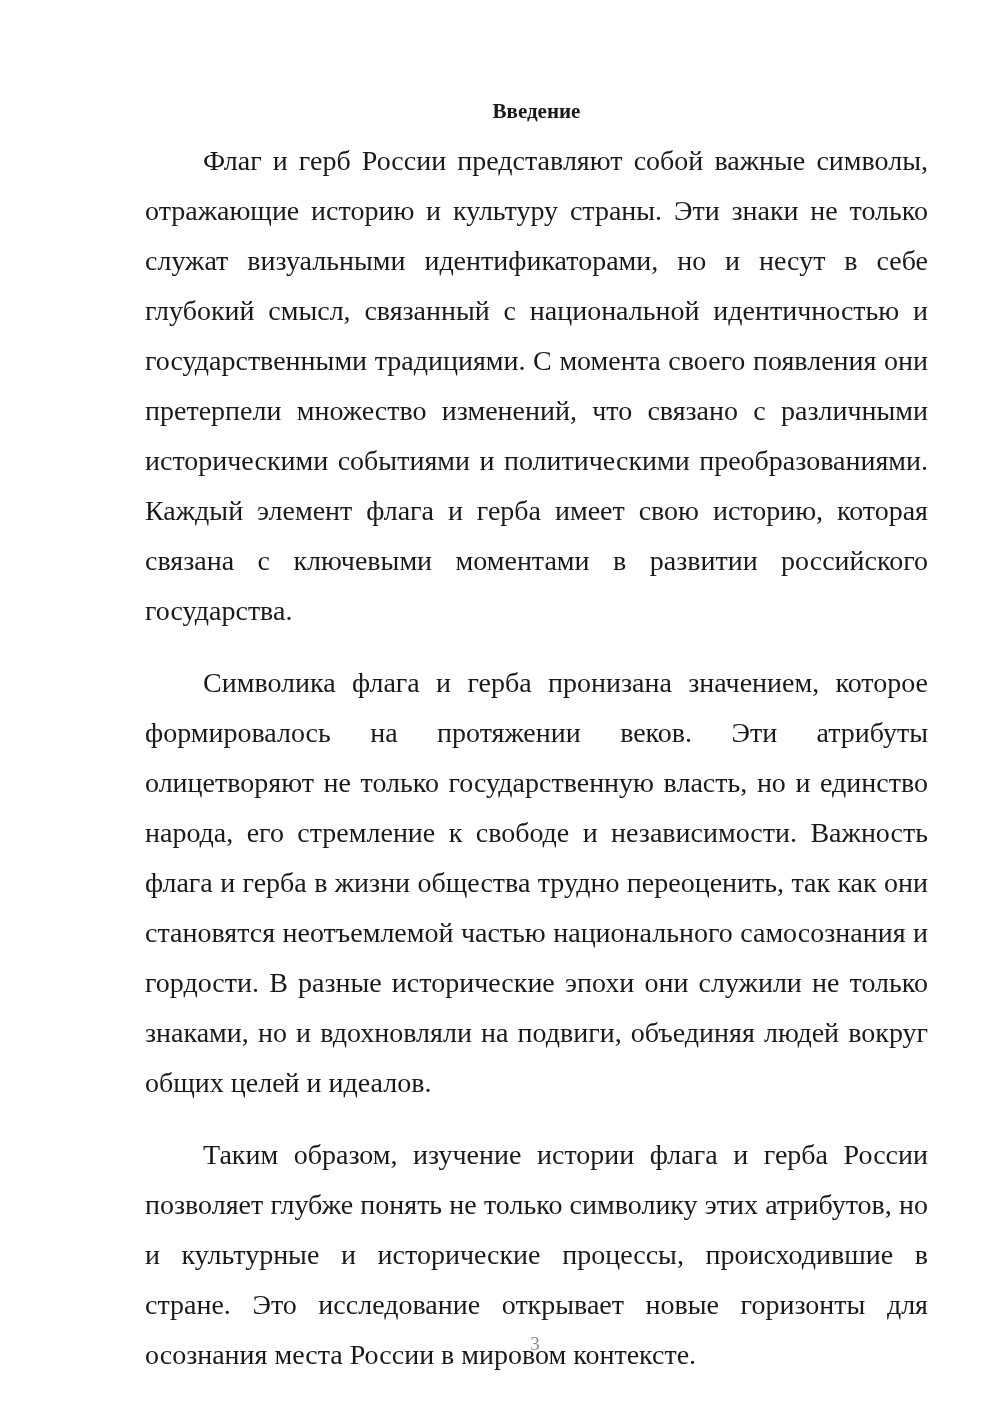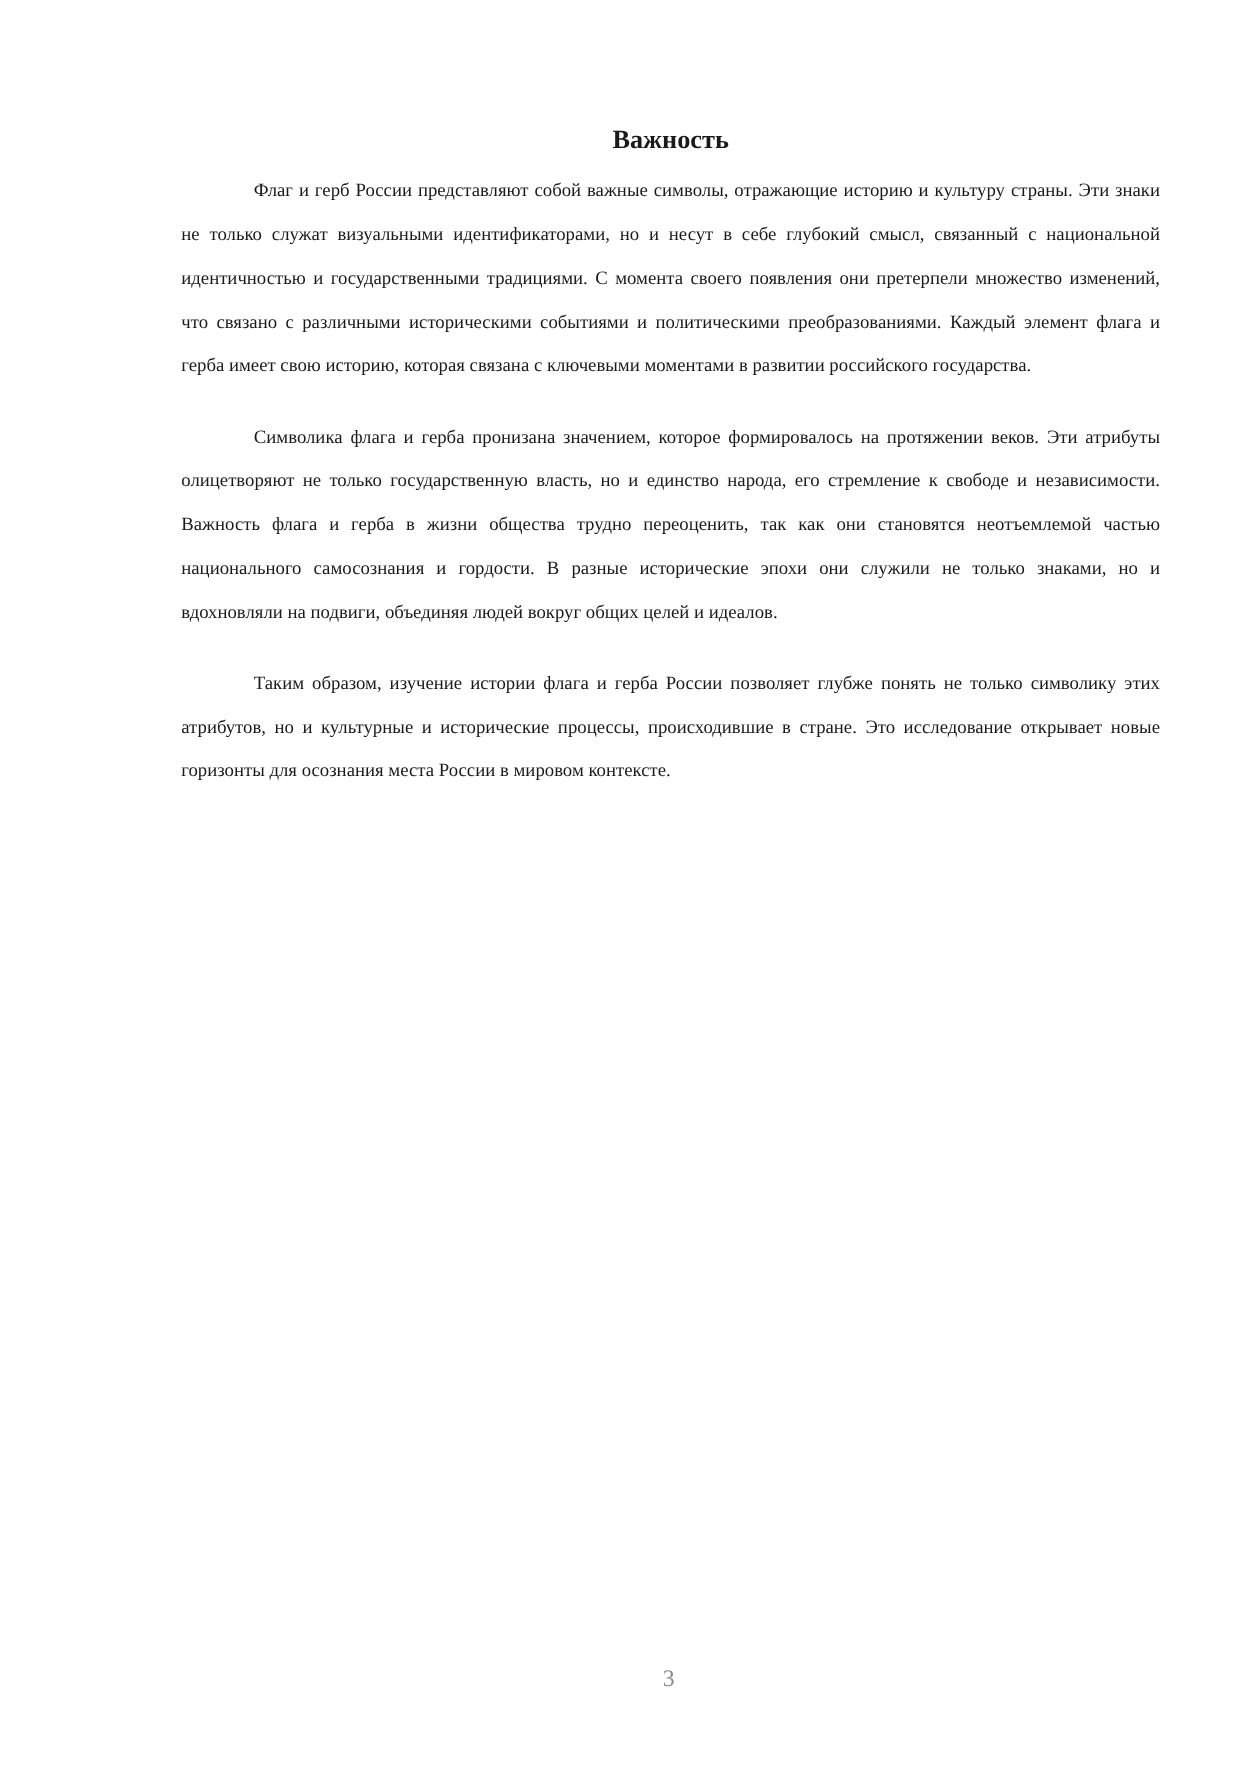--- a/index.html
+++ b/index.html
@@ -32,22 +32,22 @@
       text-align: center;
       font-weight: bold;
       font-size: 21px;
       line-height: 30px;
       margin: 0 0 10px 0;
       padding-left: 0;
       position: relative;
       left: 0;
     }
     .para {
-      font-size: 15px;
-      line-height: 35px;
+      font-size: 28px;
+      line-height: 50px;
       text-align: justify;
       text-indent: 58px;
       margin: 0 0 22px 0;
       hyphens: none;
     }
     .page-number {
       position: absolute;
       left: 0;
       width: 1000px;
       top: 1333px;
@@ -56,19 +56,19 @@
       color: #8a8a8a;
       padding-left: 70px;
       box-sizing: border-box;
     }
   </style>
 </head>
 <body>
 
 <div class="page">
   <div class="content">
-    <h1 class="heading">Важность</h1>
+    <h1 class="heading">Введение</h1>
     <p class="para">Флаг и герб России представляют собой важные символы, отражающие историю и культуру страны. Эти знаки не только служат визуальными идентификаторами, но и несут в себе глубокий смысл, связанный с национальной идентичностью и государственными традициями. С момента своего появления они претерпели множество изменений, что связано с различными историческими событиями и политическими преобразованиями. Каждый элемент флага и герба имеет свою историю, которая связана с ключевыми моментами в развитии российского государства.</p>
     <p class="para">Символика флага и герба пронизана значением, которое формировалось на протяжении веков. Эти атрибуты олицетворяют не только государственную власть, но и единство народа, его стремление к свободе и независимости. Важность флага и герба в жизни общества трудно переоценить, так как они становятся неотъемлемой частью национального самосознания и гордости. В разные исторические эпохи они служили не только знаками, но и вдохновляли на подвиги, объединяя людей вокруг общих целей и идеалов.</p>
     <p class="para">Таким образом, изучение истории флага и герба России позволяет глубже понять не только символику этих атрибутов, но и культурные и исторические процессы, происходившие в стране. Это исследование открывает новые горизонты для осознания места России в мировом контексте.</p>
   </div>
   <div class="page-number">3</div>
 </div>
 
 </body></html>

